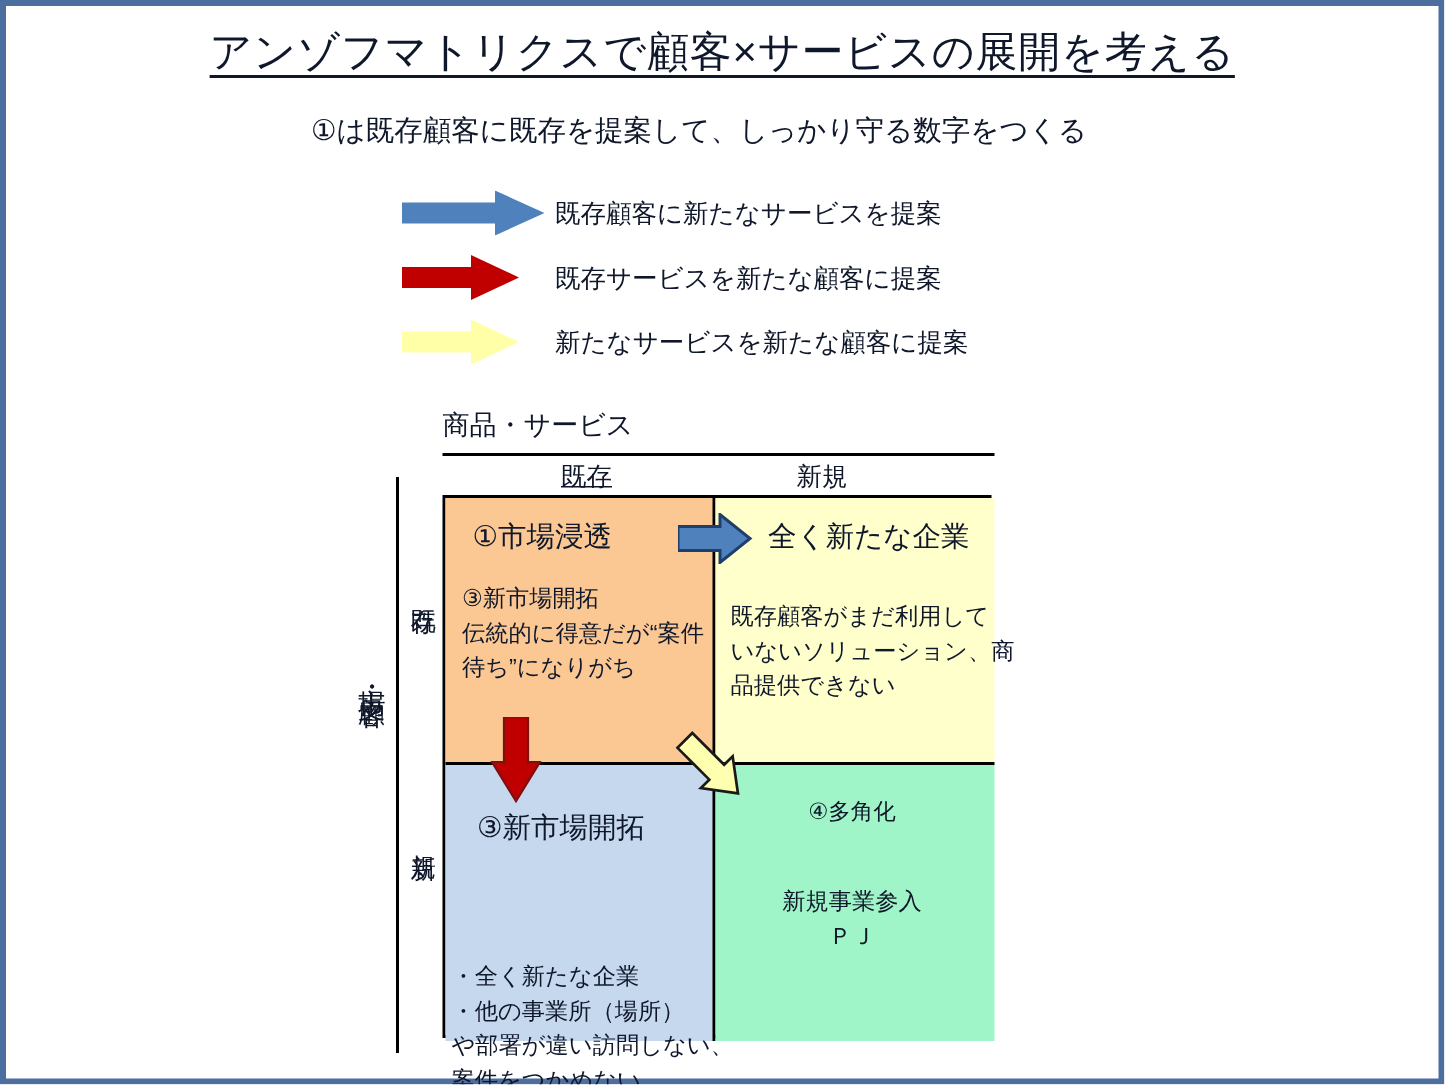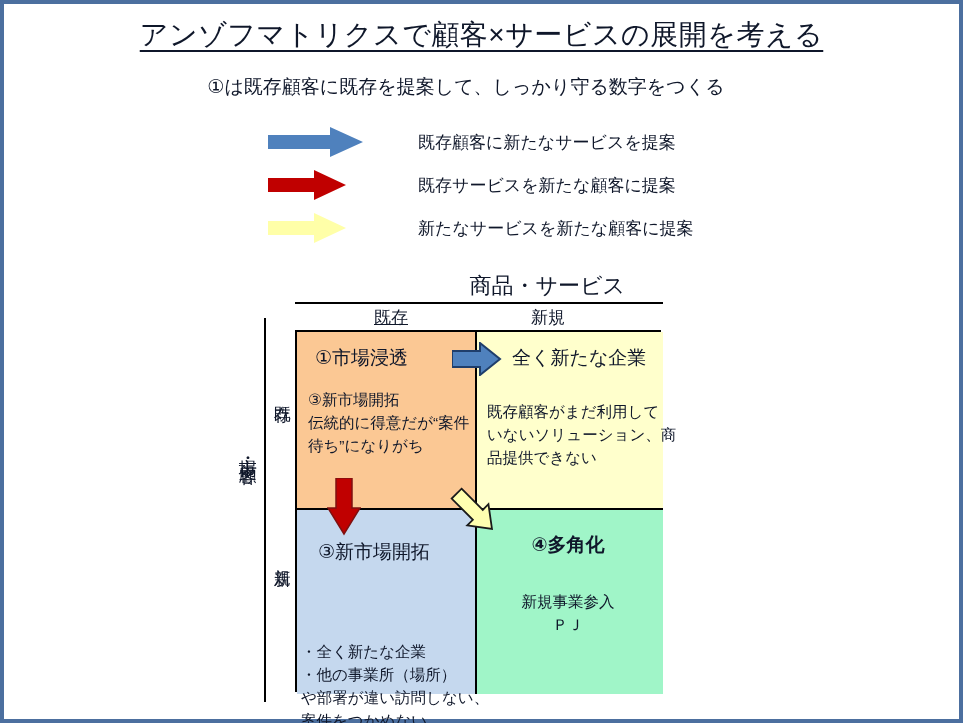--- a/index.html
+++ b/index.html
@@ -10,25 +10,25 @@
   }
   .frame{position:absolute; inset:0; border:4px solid #4C6F9F; pointer-events:none;}
   .title{
     position:absolute; top:16px; left:0; width:963px; text-align:center;
     font-size:28px; letter-spacing:.5px;
     text-decoration:underline; text-decoration-thickness:2px; text-underline-offset:6px;
   }
   .subtitle{position:absolute; top:74px; left:0; width:900px; text-align:center; font-size:19px;padding-left:16px;}
   
   .legend-row{position:absolute; left:268px; height:30px;}
-  .legend-row .label{position:absolute; left:102px; top:4px; font-size:17px; white-space:nowrap;margin-left:48px;}
+  .legend-row .label{position:absolute; left:102px; top:4px; font-size:17px; white-space:nowrap;}
   .legend-row svg{position:absolute; left:0; top:0;}
   .lr1{top:127px;} .lr2{top:170px;} .lr3{top:213px;}
   
-  .col-axis-title{position:absolute; left:295px; width:330px; top:271px; text-align:right; font-size:22px;}
+  .col-axis-title{position:absolute; left:295px; width:330px; top:271px; text-align:left; font-size:18px;}
   .col-header-line{position:absolute; left:295px; top:302px; width:368px; border-top:2px solid #000; height:0;}
   .col-label{position:absolute; top:306px; font-size:17px;}
   .col-label.c1{left:374px;text-decoration:underline;} .col-label.c2{left:531px;}
   .v-axis-line{position:absolute; left:264px; top:318px; width:2px; height:384px; background:#000;}
   .vtext{writing-mode:vertical-rl; position:absolute; font-size:17px; line-height:1.1;}
   .row-axis-title{left:237px; top:444px; font-size:18px; letter-spacing:2px;}
   .row-label.r1{left:272px; top:393px;}
   .row-label.r2{left:272px; top:556px;}
   
   .grid{
@@ -38,21 +38,21 @@
   }
   .cell{box-sizing:border-box;}
   .q1{border-right:2px solid #000; border-bottom:2px solid #000;}
   .q2{border-bottom:2px solid #000;}
   .q3{border-right:2px solid #000;}
   .qtitle{position:absolute; font-size:19px; white-space:nowrap;}
   .qbody{position:absolute; font-size:15.5px; line-height:23px; white-space:pre-line;}
   .q1-title{left:315px; top:345px;}
   .q2-title{left:512px; top:345px;}
   .q3-title{left:318px; top:539px;}
-  .q4-title{left:475px; top:532px; width:186px; text-align:center; position:absolute; font-size:19px;font-weight:bold;}
+  .q4-title{left:475px; top:532px; width:186px; text-align:center; position:absolute; font-size:15px;}
   .q1-body{left:308px; top:388px;}
   .q2-body{left:487px; top:400px;}
   .q3-body{left:301px; top:592px;margin-top:48px;}
   .q4-body{left:475px; top:590px; width:186px; text-align:center;}
   .m-arrow{position:absolute;}
   .ma-blue{left:452px; top:342px;}
   .ma-red{left:327px; top:478px;}
   .ma-yellow{left:445px; top:482px;}
 </style>
 </head>

